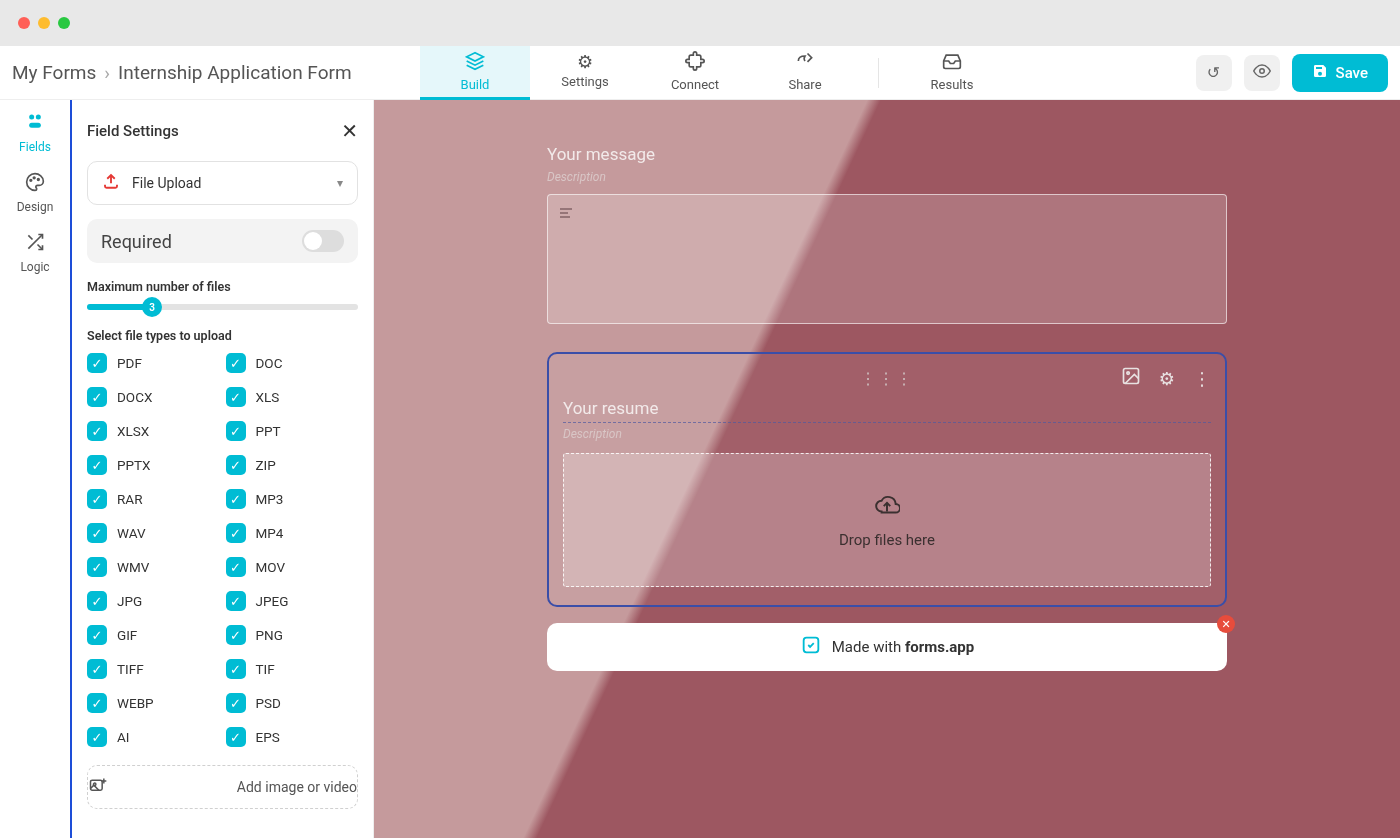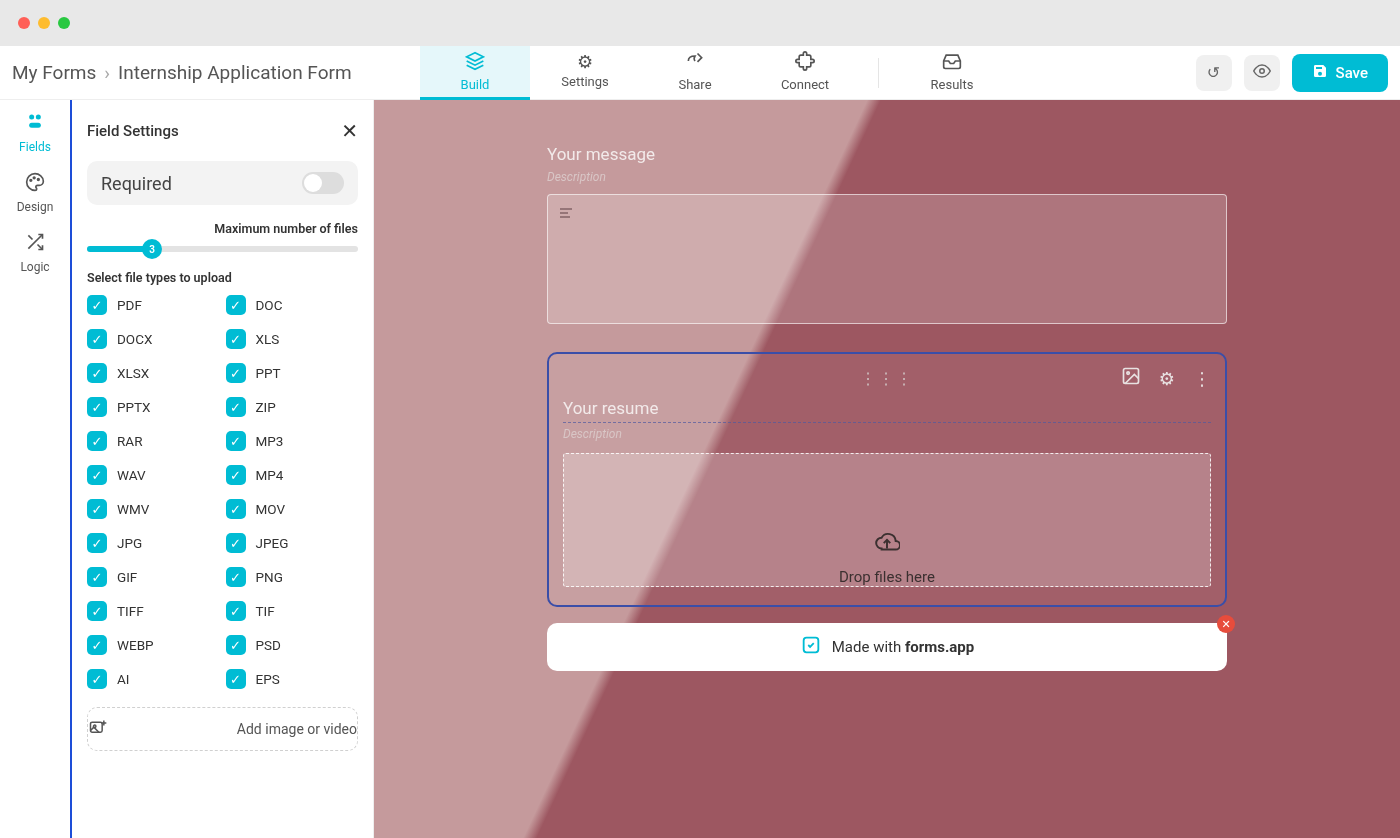--- a/index.html
+++ b/index.html
@@ -39,21 +39,21 @@
 .closex { font-size:20px; color:#333; cursor:pointer; }
 .fieldtype { border:1px solid #e2e2e2; border-radius:10px; height:44px; display:flex; align-items:center; padding:0 14px; gap:12px; margin-bottom:14px; cursor:pointer; }
 .fieldtype .ftico { color:#e53935; }
 .fieldtype .ftlbl { flex:1; font-size:14px; color:#333; }
 .fieldtype .ftchev { color:#888; font-size:12px; }
 .reqrow { background:#f3f3f3; border-radius:10px; height:44px; display:flex; align-items:center; padding:0 14px; justify-content:space-between; margin-bottom:16px; }
 .reqrow span { font-size:18px; color:#444; }
 .toggle { width:42px; height:22px; background:#ddd; border-radius:11px; position:relative; cursor:pointer; }
 .toggle:after { content:""; position:absolute; left:2px; top:2px; width:18px; height:18px; background:#fff; border-radius:50%; }
 .seclabel { font-size:12.5px; font-weight:600; color:#333; margin-bottom:10px; }
-.slider-wrap { margin-bottom:18px;text-align:right; }
+.slider-wrap { margin-bottom:18px; }
 .slider { height:6px; background:#e3e3e3; border-radius:3px; position:relative; margin-top:8px; }
 .slider-fill { position:absolute; left:0; top:0; height:100%; width:24%; background:#00bcd4; border-radius:3px; }
 .slider-thumb { position:absolute; left:24%; top:50%; transform:translate(-50%,-50%); width:20px; height:20px; background:#00bcd4; border-radius:50%; color:#fff; font-size:10px; display:flex; align-items:center; justify-content:center; font-weight:600; }
 .checkgrid { display:grid; grid-template-columns:1fr 1fr; row-gap:14px; column-gap:6px; margin-bottom:18px; }
 .chk { display:flex; align-items:center; gap:10px; font-size:13.5px; color:#333; cursor:pointer; }
 .chkbox { width:20px; height:20px; background:#00bcd4; border-radius:5px; display:flex; align-items:center; justify-content:center; color:#fff; font-size:13px; }
 .addmedia { border:1px dashed #d0d0d0; border-radius:10px; height:44px; display:flex; align-items:center; justify-content:space-between; gap:10px; color:#555; font-size:14px; cursor:pointer; }
 
 
 .canvas { flex:1; position:relative; overflow:hidden; background:linear-gradient(115deg,#c59a9c 0%,#c59a9c 36%,#9d5761 37%,#9d5761 100%); }
@@ -62,21 +62,21 @@
 .flabel { color:#f2eaea; font-size:17px; margin-bottom:6px; }
 .fdesc { color:#d9c6c6; font-size:12px; font-style:italic; margin-bottom:10px; }
 .textarea { height:130px; border:1px solid rgba(255,255,255,.6); border-radius:4px; background:rgba(255,255,255,.18); padding:10px; resize:both; }
 .taicon { color:#7a5b5d; font-size:14px; }
 .selected { border:2px solid #3a4ea8; border-radius:10px; padding:10px 14px 18px 14px; background:rgba(255,255,255,.05); position:relative; }
 .sel-toolbar { display:flex; align-items:center; justify-content:flex-end; gap:18px; height:28px; color:#e8e2e2; position:relative; }
 .grip { position:absolute; left:50%; transform:translateX(-50%); color:#cdbdbd; letter-spacing:2px; cursor:grab; }
 .tbicon { cursor:pointer; font-size:18px; }
 .sel-label { color:#f2eaea; font-size:17px; margin:6px 0 4px 0; border-bottom:1px dashed rgba(80,90,160,.7); padding-bottom:4px; }
 .sel-desc { color:#d9c6c6; font-size:12px; font-style:italic; margin-bottom:12px; }
-.dropzone { border:1.5px dashed rgba(255,255,255,.85); border-radius:3px; background:rgba(255,255,255,.22); height:134px; display:flex; flex-direction:column; align-items:center; justify-content:flex-end; gap:8px; color:#3b3030; }
+.dropzone { border:1.5px dashed rgba(255,255,255,.85); border-radius:3px; background:rgba(255,255,255,.22); height:134px; display:flex; flex-direction:column; align-items:center; justify-content:center; gap:8px; color:#3b3030; }
 .dropzone .cl { font-size:22px; }
 .dropzone .dt { font-size:15px; }
 .madebar { margin-top:16px; background:#fff; border-radius:10px; height:48px; display:flex; align-items:center; justify-content:center; gap:10px; font-size:15px; color:#333; position:relative; }
 .madebar b { font-weight:700; }
 .madebadge { position:absolute; right:-8px; top:-8px; width:18px; height:18px; background:#e74c3c; color:#fff; border-radius:50%; font-size:11px; display:flex; align-items:center; justify-content:center; cursor:pointer; }
 .logoico { color:#00bcd4; font-size:18px; }
 </style>
 </head>
 <body>
 
@@ -104,33 +104,33 @@
       </span>
       <span>Build</span>
     </div>
     <div class="navtab">
       <span class="ico">⚙</span>
       <span>Settings</span>
     </div>
     <div class="navtab">
       <span class="ico">
         <svg width="20" height="20" viewBox="0 0 24 24" fill="none" stroke="currentColor" stroke-width="2">
+            <path d="M19 10V7a2 2 0 0 0-2-2h-3V3a2 2 0 1 0-4 0v2H7a2 2 0 0 0-2 2v3H3a2 2 0 1 0 0 4h2v3a2 2 0 0 0 2 2h3v2a2 2 0 1 0 4 0v-2h3a2 2 0 0 0 2-2v-3h2a2 2 0 1 0 0-4h-2z"></path>
+          </svg>
+      </span>
+      <span>Connect</span>
+    </div>
+    <div class="navtab">
+      <span class="ico">
+        <svg width="20" height="20" viewBox="0 0 24 24" fill="none" stroke="currentColor" stroke-width="2">
             <path d="M4 12c0-4 3-6 8-6 0 0-2 3 0 6"></path>
             <polyline points="15 3 20 8 15 13"></polyline>
           </svg>
       </span>
       <span>Share</span>
-    </div>
-    <div class="navtab">
-      <span class="ico">
-        <svg width="20" height="20" viewBox="0 0 24 24" fill="none" stroke="currentColor" stroke-width="2">
-            <path d="M19 10V7a2 2 0 0 0-2-2h-3V3a2 2 0 1 0-4 0v2H7a2 2 0 0 0-2 2v3H3a2 2 0 1 0 0 4h2v3a2 2 0 0 0 2 2h3v2a2 2 0 1 0 4 0v-2h3a2 2 0 0 0 2-2v-3h2a2 2 0 1 0 0-4h-2z"></path>
-          </svg>
-      </span>
-      <span>Connect</span>
     </div>
     <div class="navdiv"></div>
     <div class="navtab">
       <span class="ico">
         <svg width="20" height="20" viewBox="0 0 24 24" fill="none" stroke="currentColor" stroke-width="2">
             <path d="M22 12h-6l-2 3h-4l-2-3H2"></path>
             <path d="M5 5h14l3 7v7a2 2 0 0 1-2 2H4a2 2 0 0 1-2-2v-7l3-7z"></path>
           </svg>
       </span>
       <span>Results</span>
@@ -197,20 +197,31 @@
       <span>Logic</span>
     </div>
   </div>
 
   <div class="panel">
     <div class="panel-head">
       <h3>Field Settings</h3>
       <span class="closex">✕</span>
     </div>
 
+    <div class="fieldtype">
+      <span class="ftico">
+        <svg width="18" height="18" viewBox="0 0 24 24" fill="none" stroke="currentColor" stroke-width="2.5">
+            <path d="M12 15V4"></path>
+            <polyline points="7 9 12 4 17 9"></polyline>
+            <path d="M4 17v2a2 2 0 0 0 2 2h12a2 2 0 0 0 2-2v-2"></path>
+          </svg>
+      </span>
+      <span class="ftlbl">File Upload</span>
+      <span class="ftchev">▾</span>
+    </div>
 
     <div class="reqrow">
       <span>Required</span>
       <div class="toggle"></div>
     </div>
 
     <div class="slider-wrap">
       <div class="seclabel">Maximum number of files</div>
       <div class="slider">
         <div class="slider-fill"></div>

